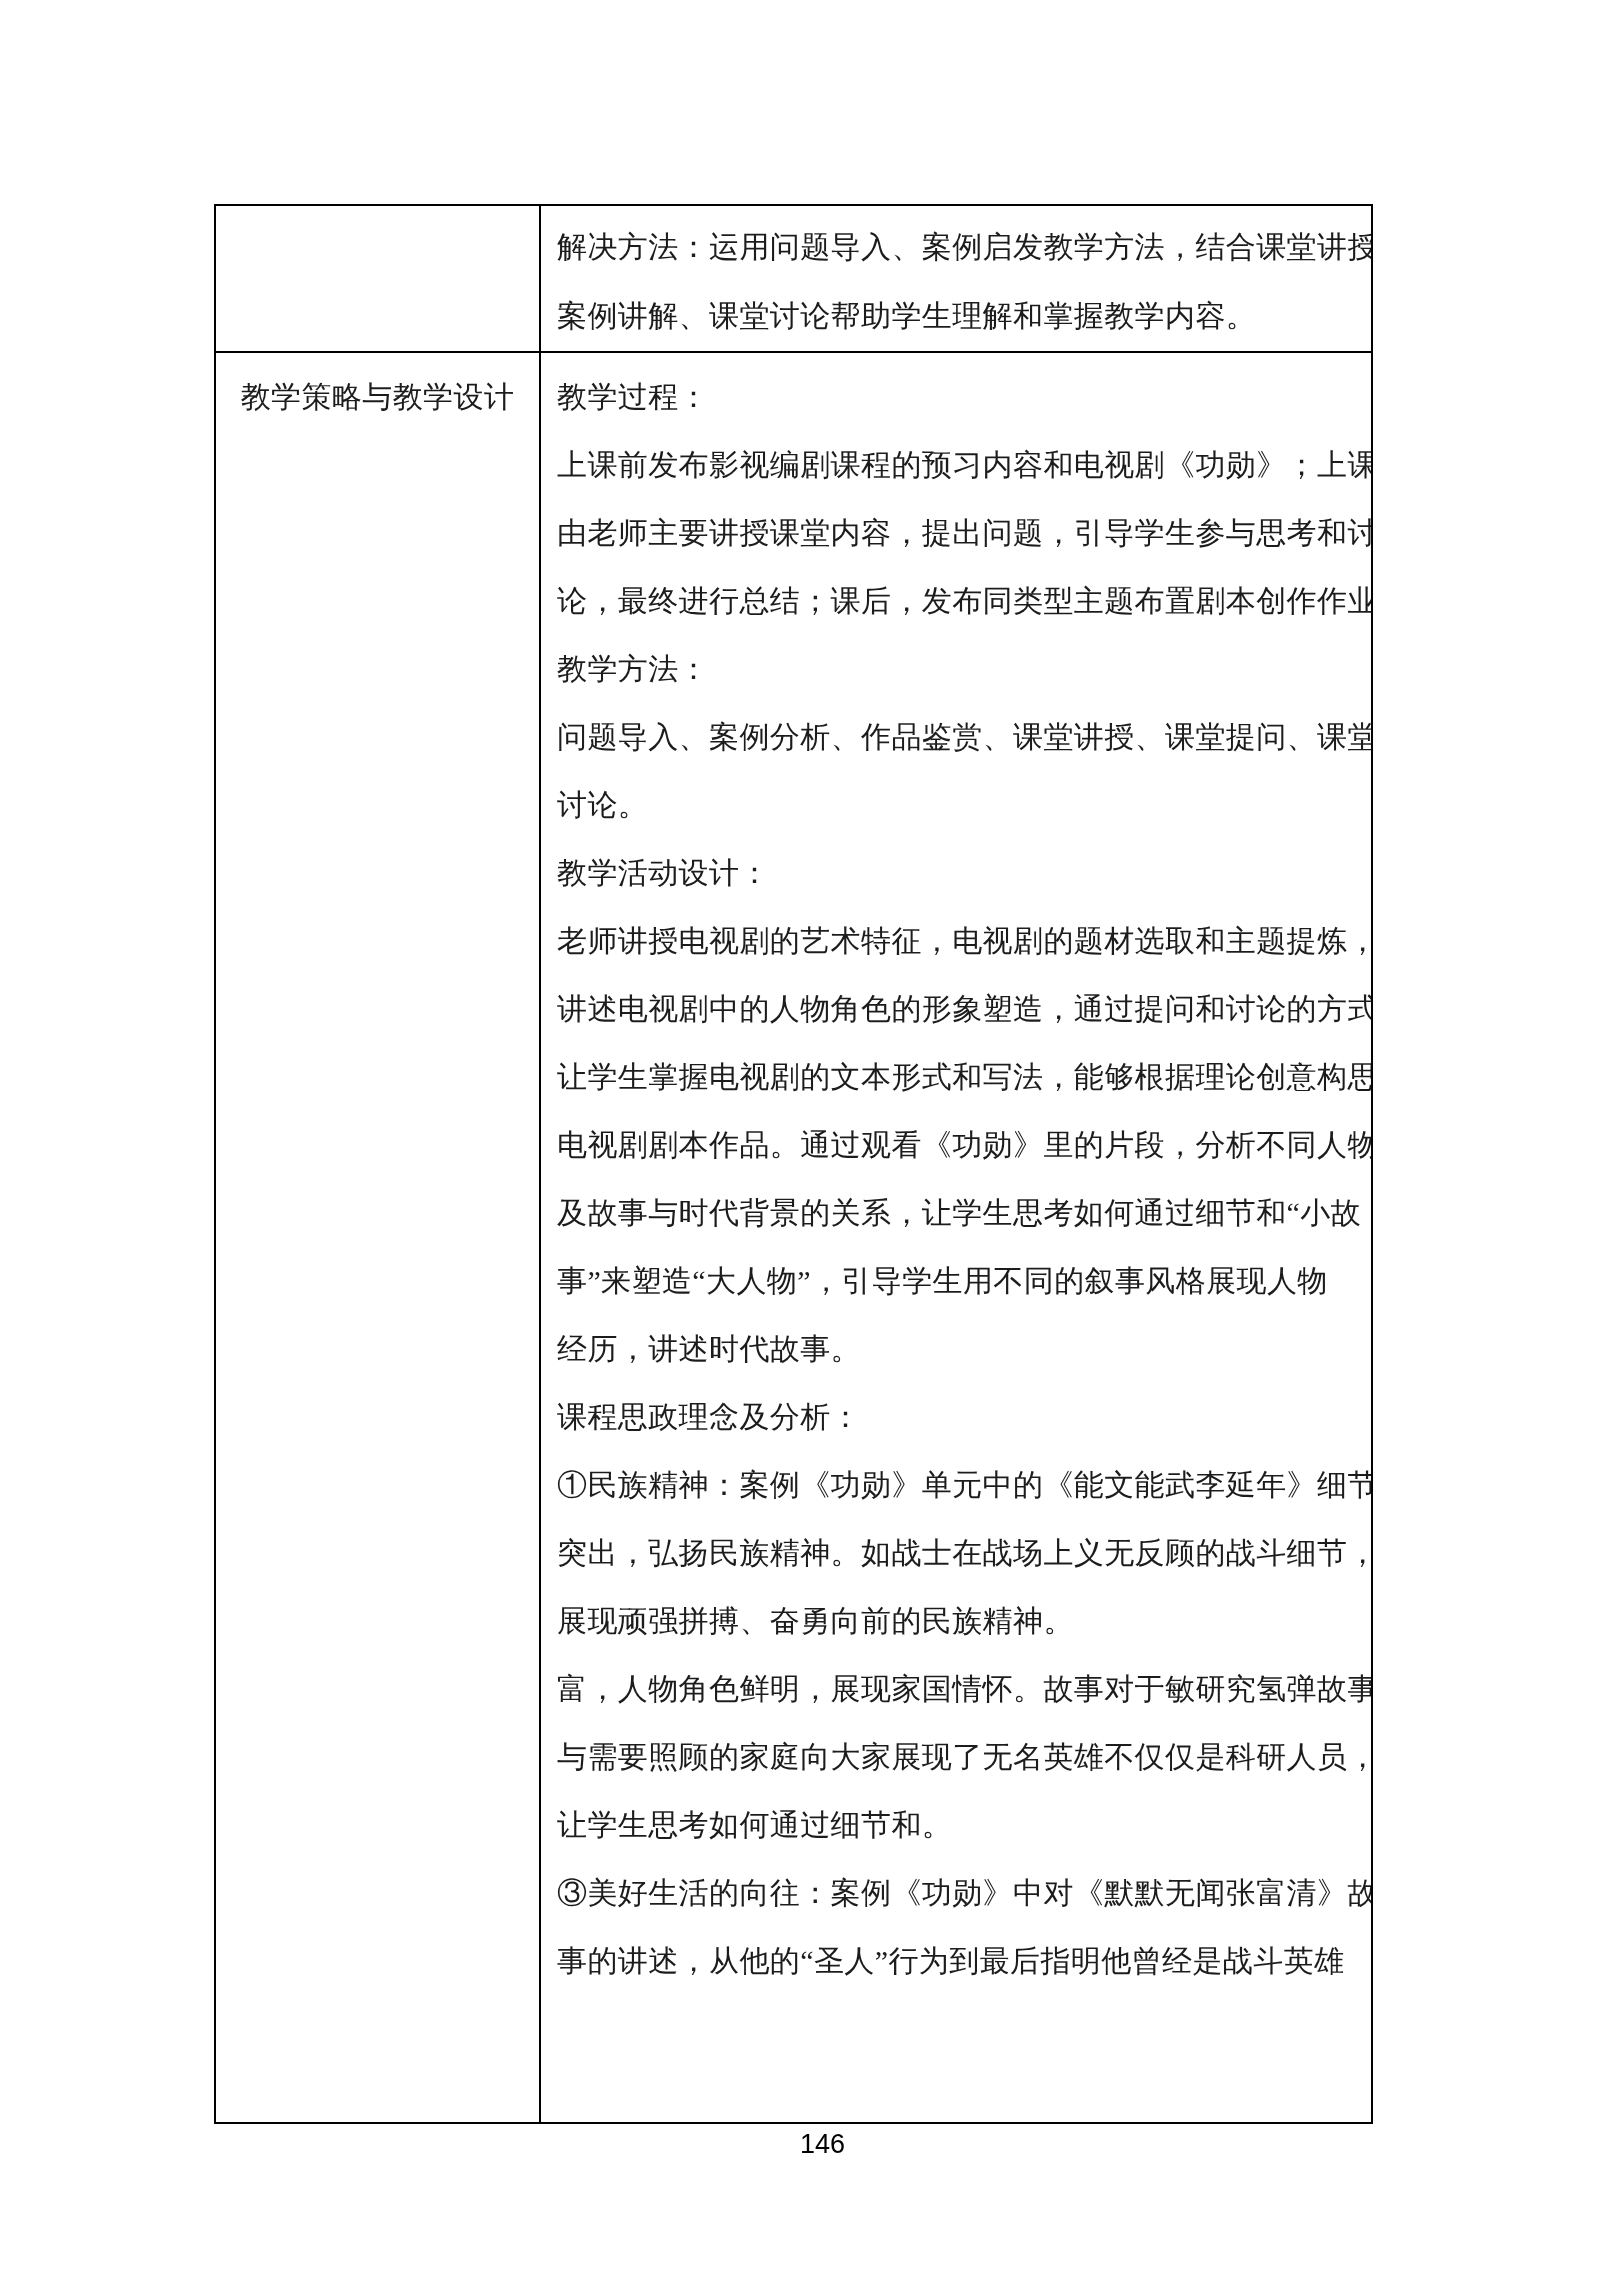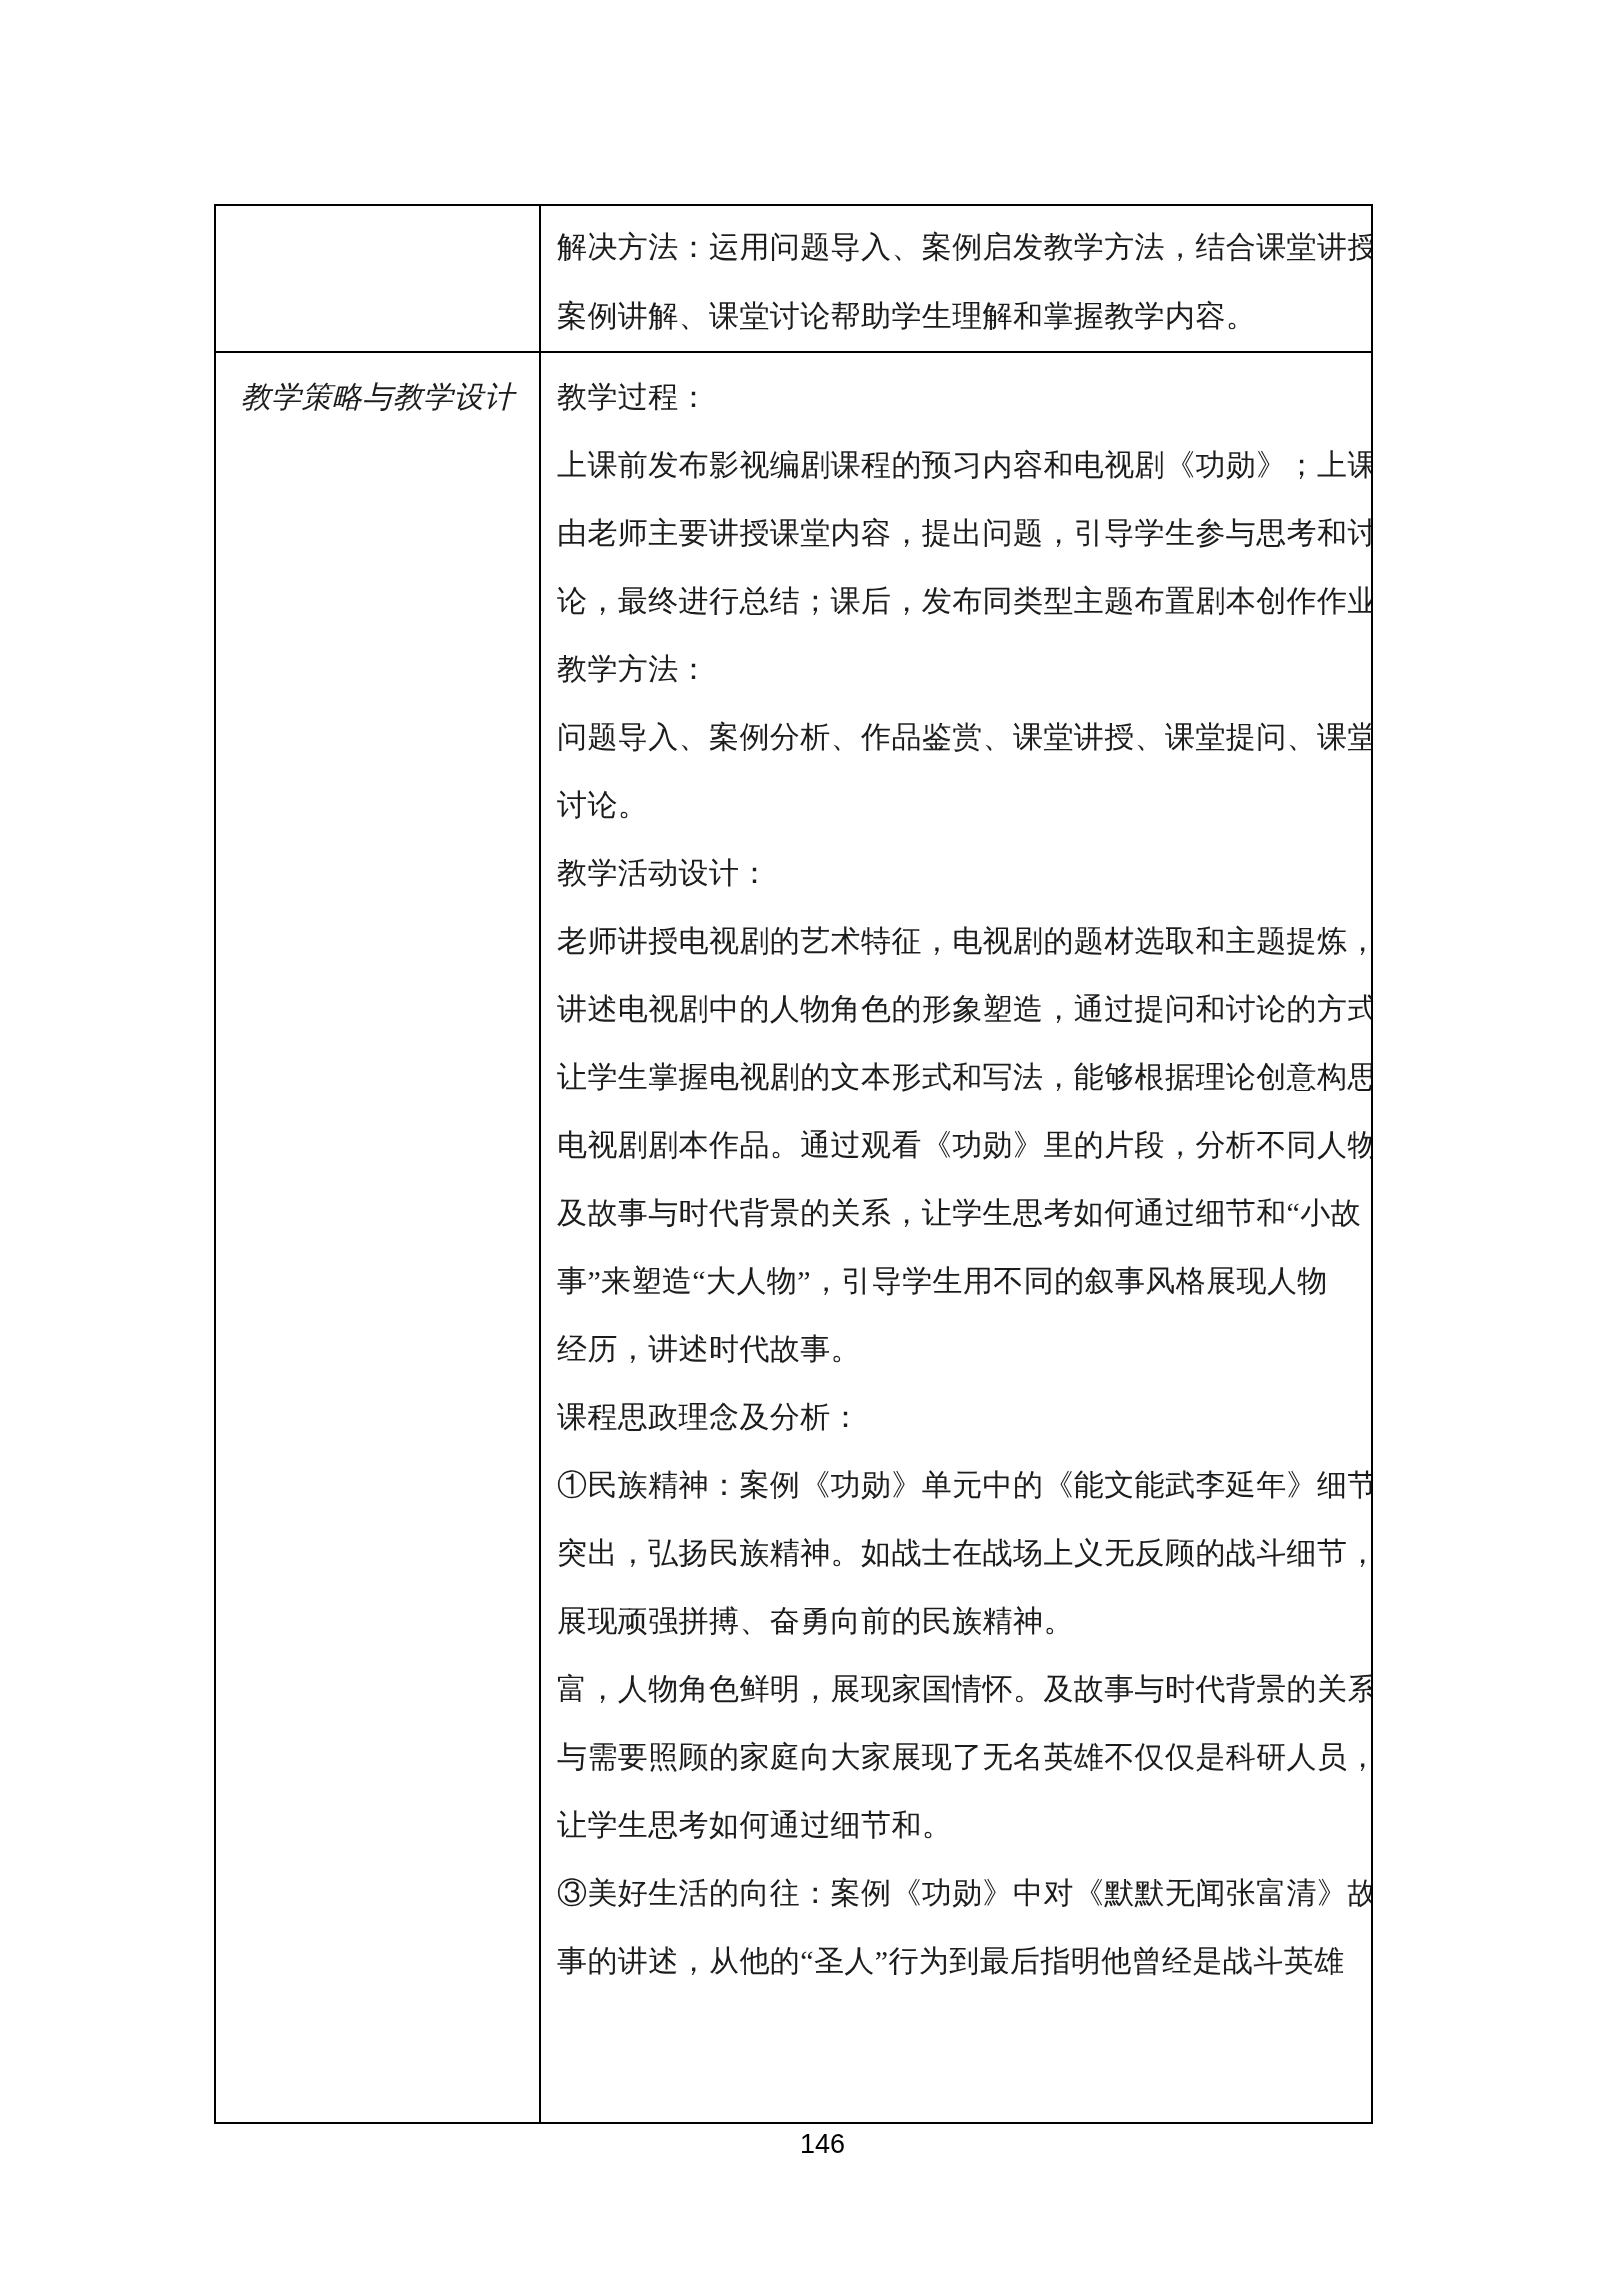--- a/index.html
+++ b/index.html
@@ -64,21 +64,20 @@
     white-space: nowrap;
     color: #1c1c1c;
   }
   .row-2 .line { line-height: 68px; }
   .row-label {
     font-size: 30px;
     line-height: 68px;
     letter-spacing: 0.4px;
     white-space: nowrap;
     color: #1c1c1c;
-    font-style: italic;
   }
   .page-number {
     position: absolute;
     left: 0;
     right: 0;
     top: 2128px;
     text-align: center;
     font-size: 27px;
     line-height: 32px;
     font-family: "Liberation Sans", "DejaVu Sans", sans-serif;
@@ -117,21 +116,21 @@
           <div class="line">讲述电视剧中的人物角色的形象塑造，通过提问和讨论的方式</div>
           <div class="line">让学生掌握电视剧的文本形式和写法，能够根据理论创意构思</div>
           <div class="line">电视剧剧本作品。通过观看《功勋》里的片段，分析不同人物</div>
           <div class="line">及故事与时代背景的关系，让学生思考如何通过细节和“小故</div>
           <div class="line">事”来塑造“大人物”，引导学生用不同的叙事风格展现人物</div>
           <div class="line">经历，讲述时代故事。</div>
           <div class="line">课程思政理念及分析：</div>
           <div class="line">①民族精神：案例《功勋》单元中的《能文能武李延年》细节</div>
           <div class="line">突出，弘扬民族精神。如战士在战场上义无反顾的战斗细节，</div>
           <div class="line">展现顽强拼搏、奋勇向前的民族精神。</div>
-          <div class="line">富，人物角色鲜明，展现家国情怀。及故事与时代背景的关系</div>
+          <div class="line">富，人物角色鲜明，展现家国情怀。故事对于敏研究氢弹故事</div>
           <div class="line">与需要照顾的家庭向大家展现了无名英雄不仅仅是科研人员，</div>
           <div class="line">让学生思考如何通过细节和。</div>
           <div class="line">③美好生活的向往：案例《功勋》中对《默默无闻张富清》故</div>
           <div class="line">事的讲述，从他的“圣人”行为到最后指明他曾经是战斗英雄</div>
         </div>
     </div>
 
   </div>
 
   <div class="page-number">146</div>

